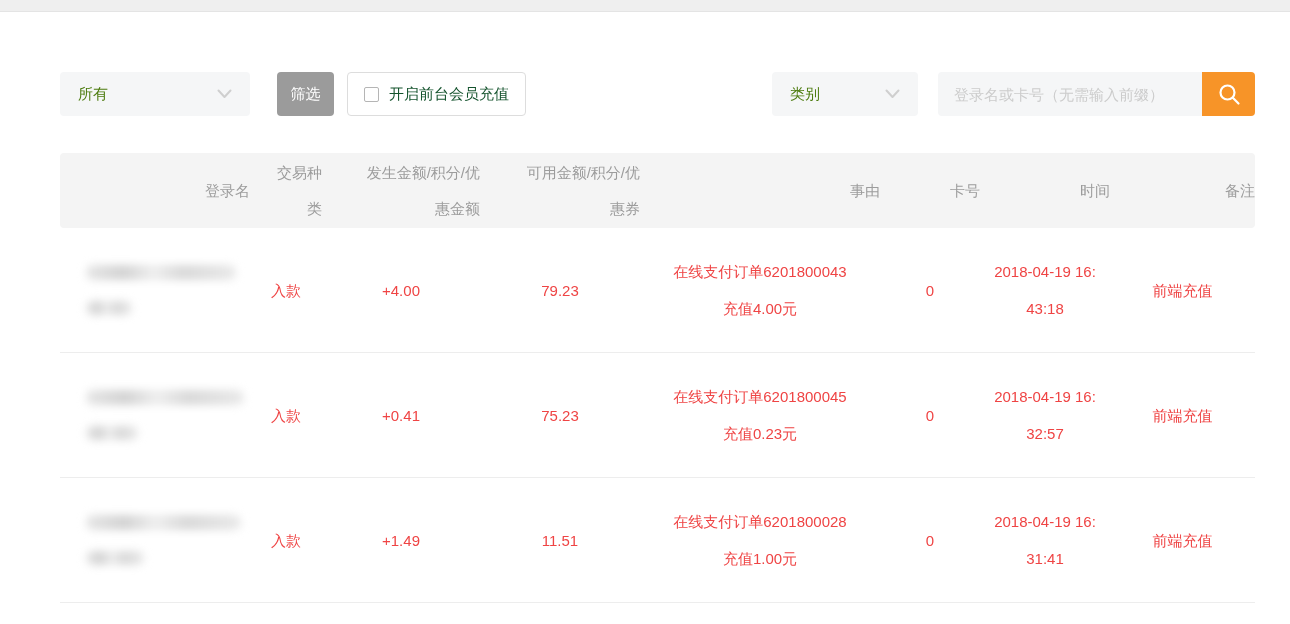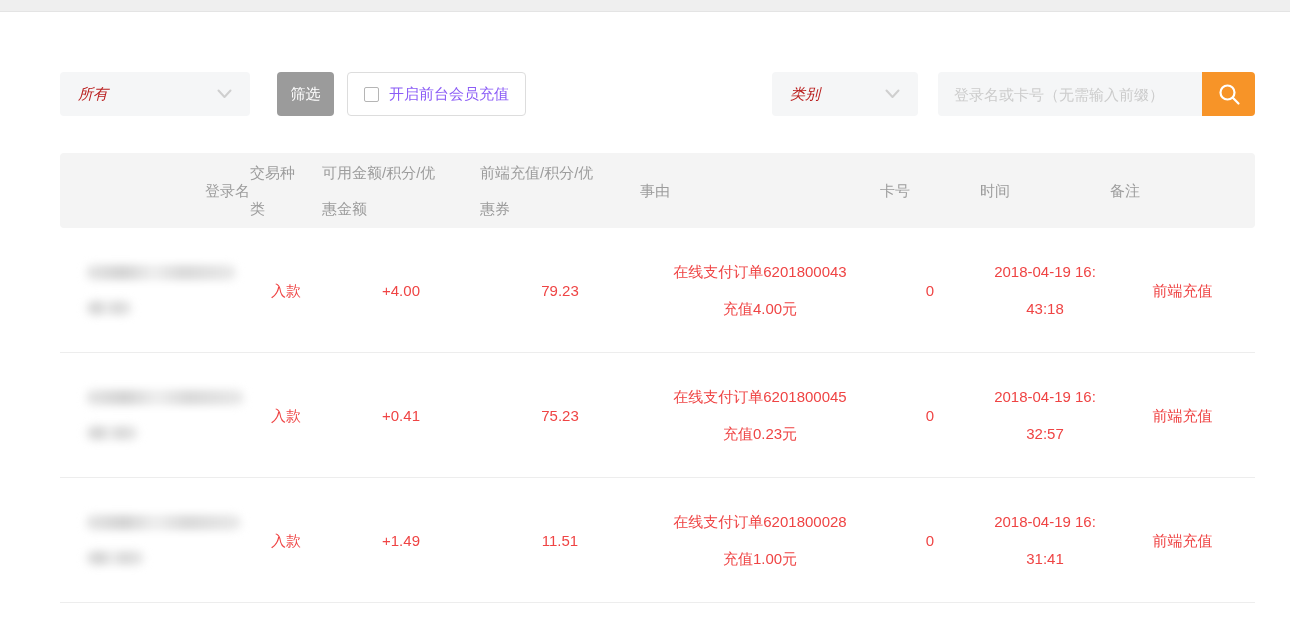--- a/index.html
+++ b/index.html
@@ -23,24 +23,23 @@
     display: flex;
     align-items: stretch;
   }
   .select-box {
     background: #f5f6f7;
     border-radius: 4px;
     display: flex;
     align-items: center;
     justify-content: space-between;
     padding: 0 18px;
-    color: #b91c1c;
-    font-size: 15px;
-    cursor: pointer;
-    font-style: italic;
+    color: #4d7c0f;
+    font-size: 15px;
+    cursor: pointer;
   }
   .select-type { width: 190px; }
   .select-category { width: 146px; text-align: right; }
   .chevron { display: inline-flex; margin-left: 10px; }
   .filter-btn {
     margin-left: 27px;
     width: 57px;
     border: none;
     background: #9b9b9b;
     color: #ffffff;
@@ -49,21 +48,21 @@
     cursor: pointer;
     font-family: Liberation Sans, sans-serif;
   }
   .checkbox-group {
     margin-left: 13px;
     display: flex;
     align-items: center;
     border: 1px solid #dddddd;
     border-radius: 4px;
     padding: 12px 16px;
-    color: #8b5cf6;
+    color: #14532d;
     font-size: 15px;
     cursor: pointer;
     background: #fff;
   }
   .checkbox {
     width: 15px;
     height: 15px;
     border: 1px solid #b5b5b5;
     border-radius: 2px;
     background: #fff;
@@ -102,21 +101,21 @@
     table-layout: fixed;
     border-collapse: separate;
     border-spacing: 0;
   }
   thead tr { height: 75px; }
   thead th {
     background: #f4f4f4;
     font-weight: 400;
     font-size: 15px;
     color: #9c9c9c;
-    text-align: left;
+    text-align: right;
     vertical-align: middle;
     white-space: pre-line;
     line-height: 36px;
   }
   thead th:first-child { border-radius: 4px 0 0 4px; text-align: right; padding-left: 28px; }
   thead th:last-child { border-radius: 0 4px 4px 0; }
   tbody tr { height: 97px; }
   tbody td {
     border-bottom: 1px solid #ededed;
     text-align: center;
@@ -196,23 +195,23 @@
       <col style="width:240px">
         <col style="width:100px">
         <col style="width:130px">
         <col style="width:145px">
     </colgroup>
     <thead>
       <tr>
         <th>登录名</th>
         <th>交易种
 类</th>
+        <th>发生金额/积分/优
+惠金额</th>
         <th>可用金额/积分/优
-惠金额</th>
-        <th>前端充值/积分/优
 惠券</th>
         <th>事由</th>
         <th>卡号</th>
         <th>时间</th>
         <th>备注</th>
       </tr>
     </thead>
     <tbody>
       <tr>
         <td>

